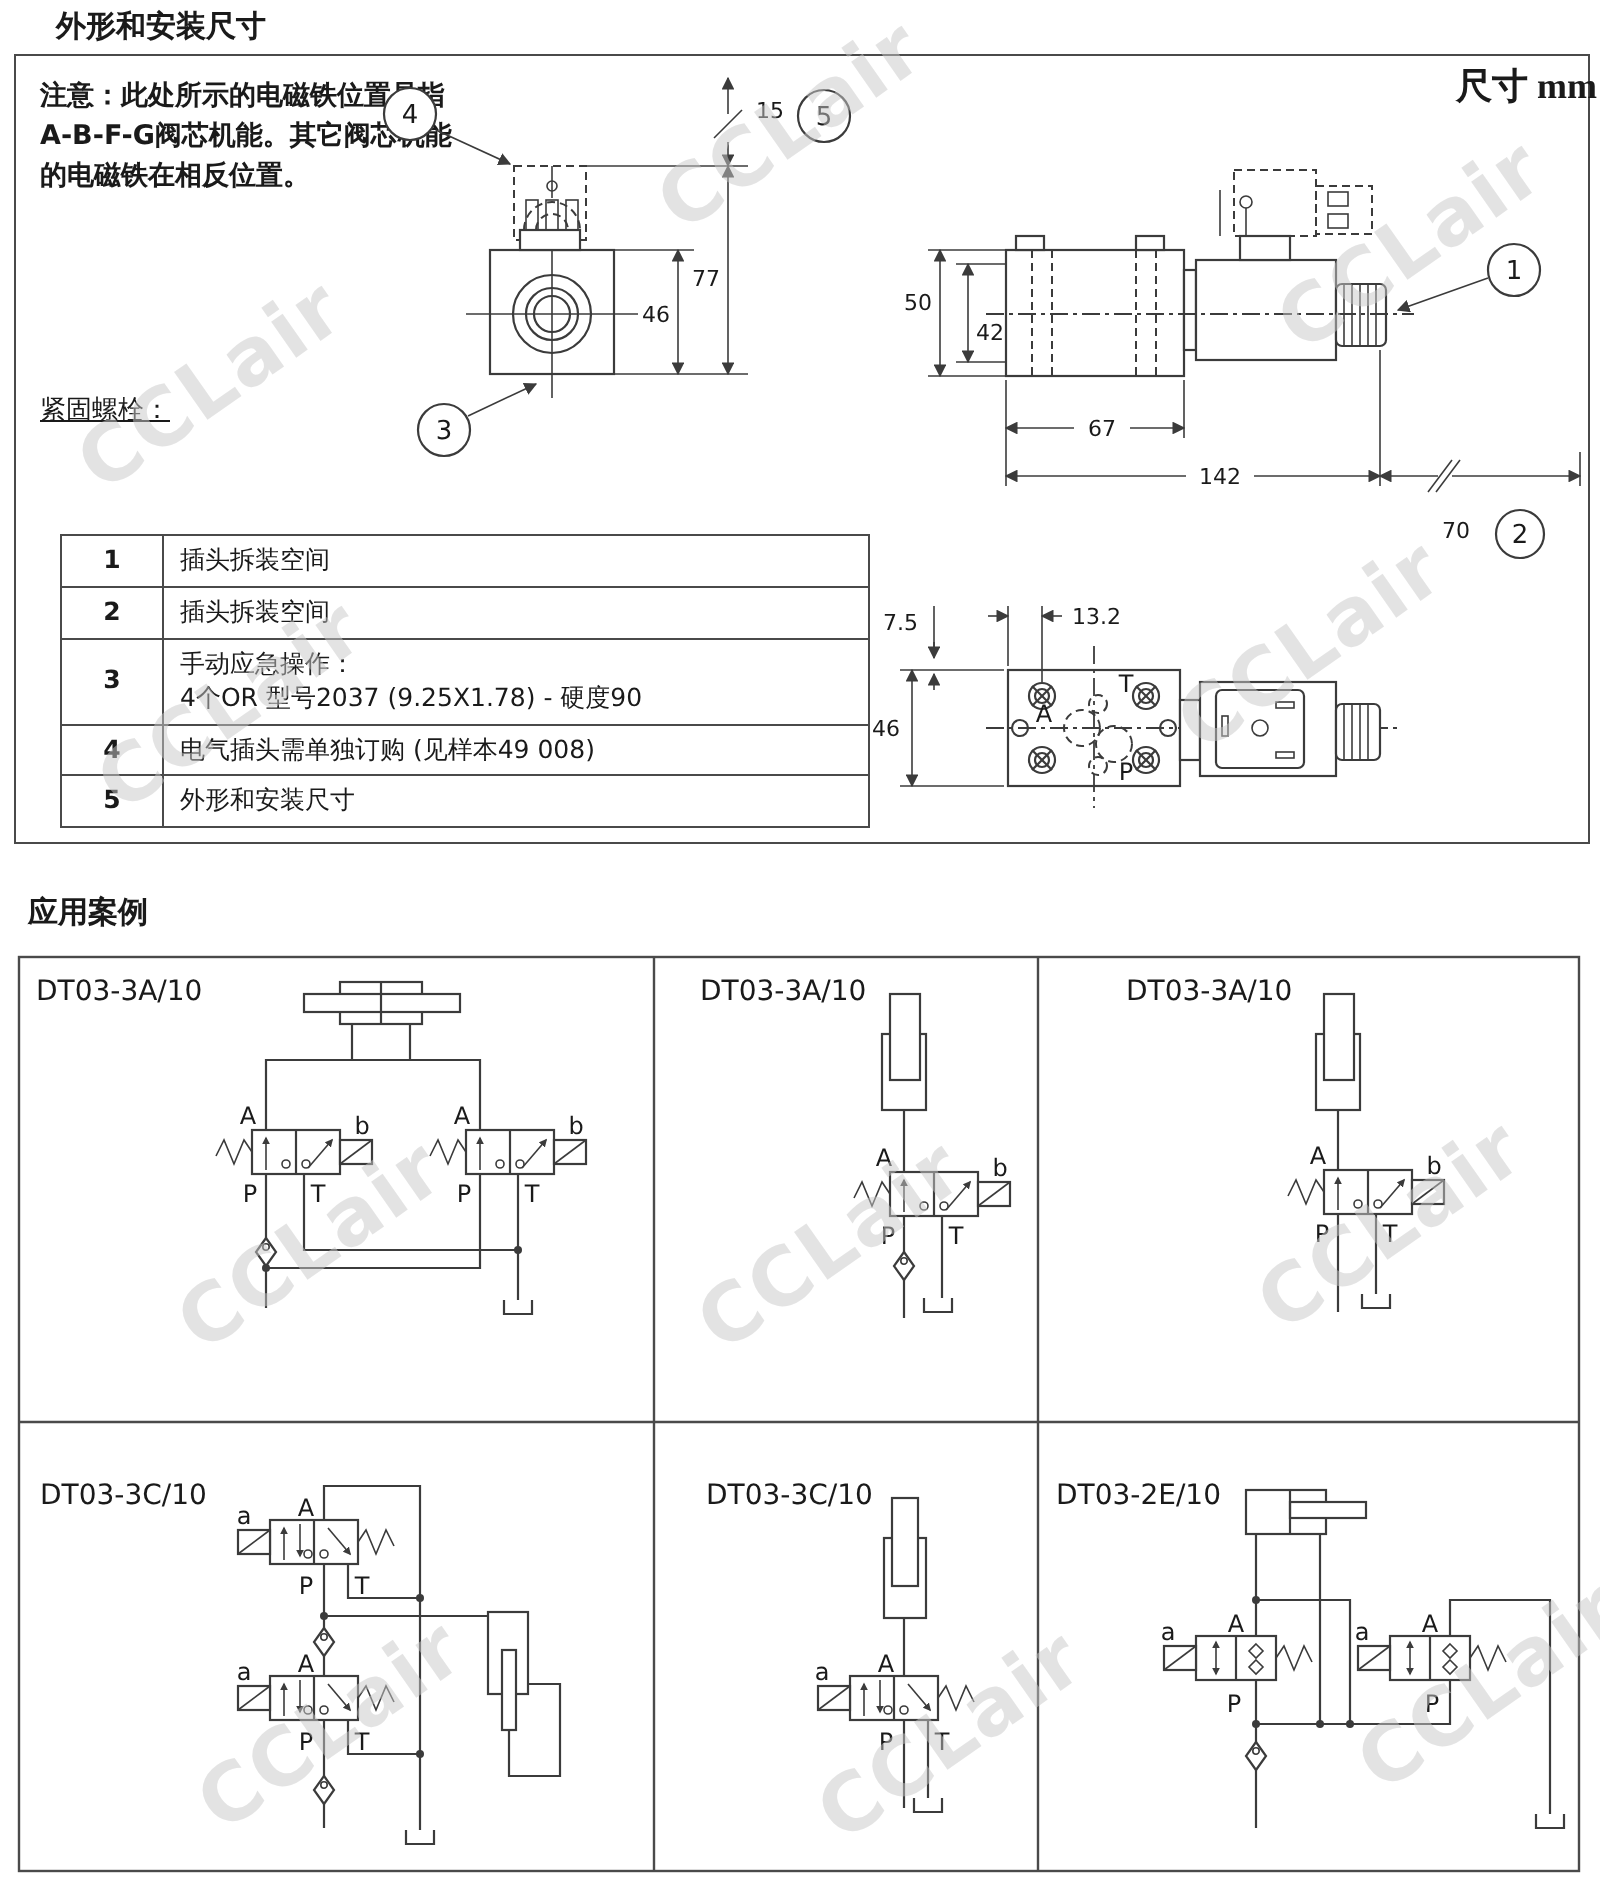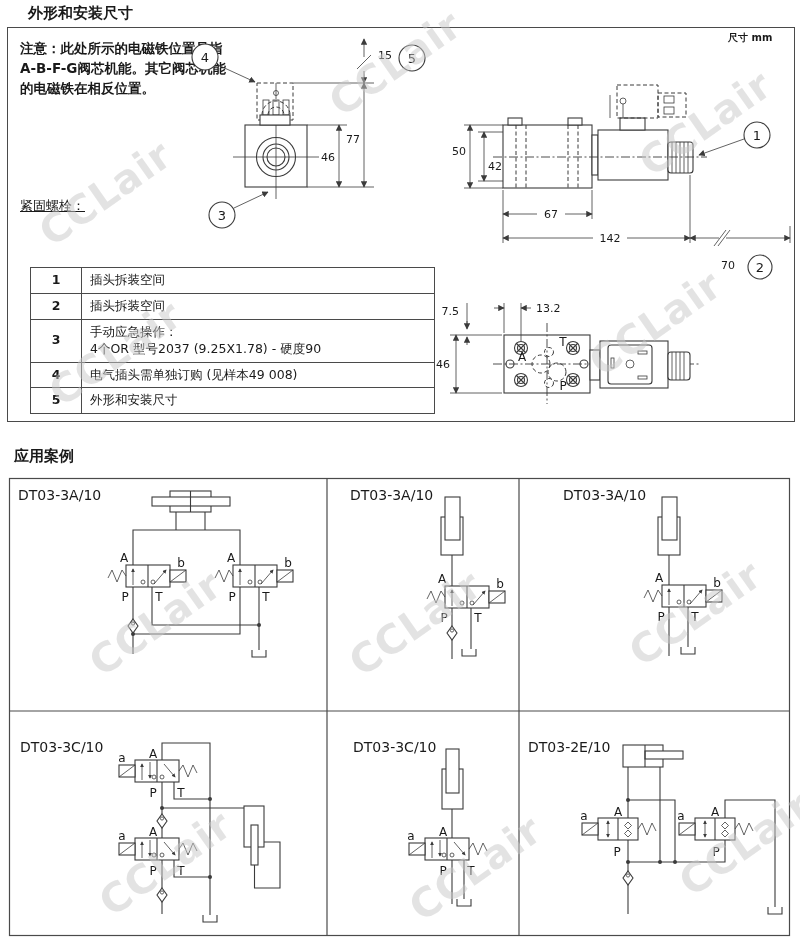--- a/index.html
+++ b/index.html
@@ -6,21 +6,21 @@
   body{
     width:800px;height:943px;position:relative;background:#ffffff;
     font-family:"DejaVu Sans","Liberation Sans",sans-serif;color:#1a1a1a;
     overflow:hidden;
   }
   .abs{position:absolute;}
   .sec-title{font-weight:bold;font-size:15px;}
   .box1{left:7px;top:27px;width:786px;height:393px;border:1px solid #4a4a4a;}
   .note{left:20px;top:38px;width:214px;font-size:13.5px;font-weight:bold;line-height:20px;}
   .bolts{left:20px;top:196px;width:220px;font-size:13px;line-height:19px;text-decoration:underline;}
-  .units{left:728px;top:31px;font-size:10px;font-weight:bold;}
+  .units{left:728px;top:31px;font-size:18px;font-weight:bold;font-family:Liberation Serif, serif;}
   table.legend{position:absolute;left:30px;top:267px;width:405px;border-collapse:collapse;}
   table.legend td{border:1px solid #4a4a4a;font-size:12.5px;line-height:1.35;padding:4px 8px;vertical-align:middle;}
   table.legend td.num{width:34px;text-align:center;font-weight:bold;}
   table.legend td.txt{white-space:pre-line;}
   svg{position:absolute;overflow:visible;}
   .s{stroke:#3b3b3b;stroke-width:1.1;fill:none;}
   .sw{stroke:#3b3b3b;stroke-width:1.1;fill:#ffffff;}
   .sd{stroke:#3b3b3b;stroke-width:1;fill:none;stroke-dasharray:4 2.5;}
   .sdd{stroke:#3b3b3b;stroke-width:.9;fill:none;stroke-dasharray:9 2.5 2 2.5;}
   .thin{stroke:#3b3b3b;stroke-width:.8;fill:none;}

